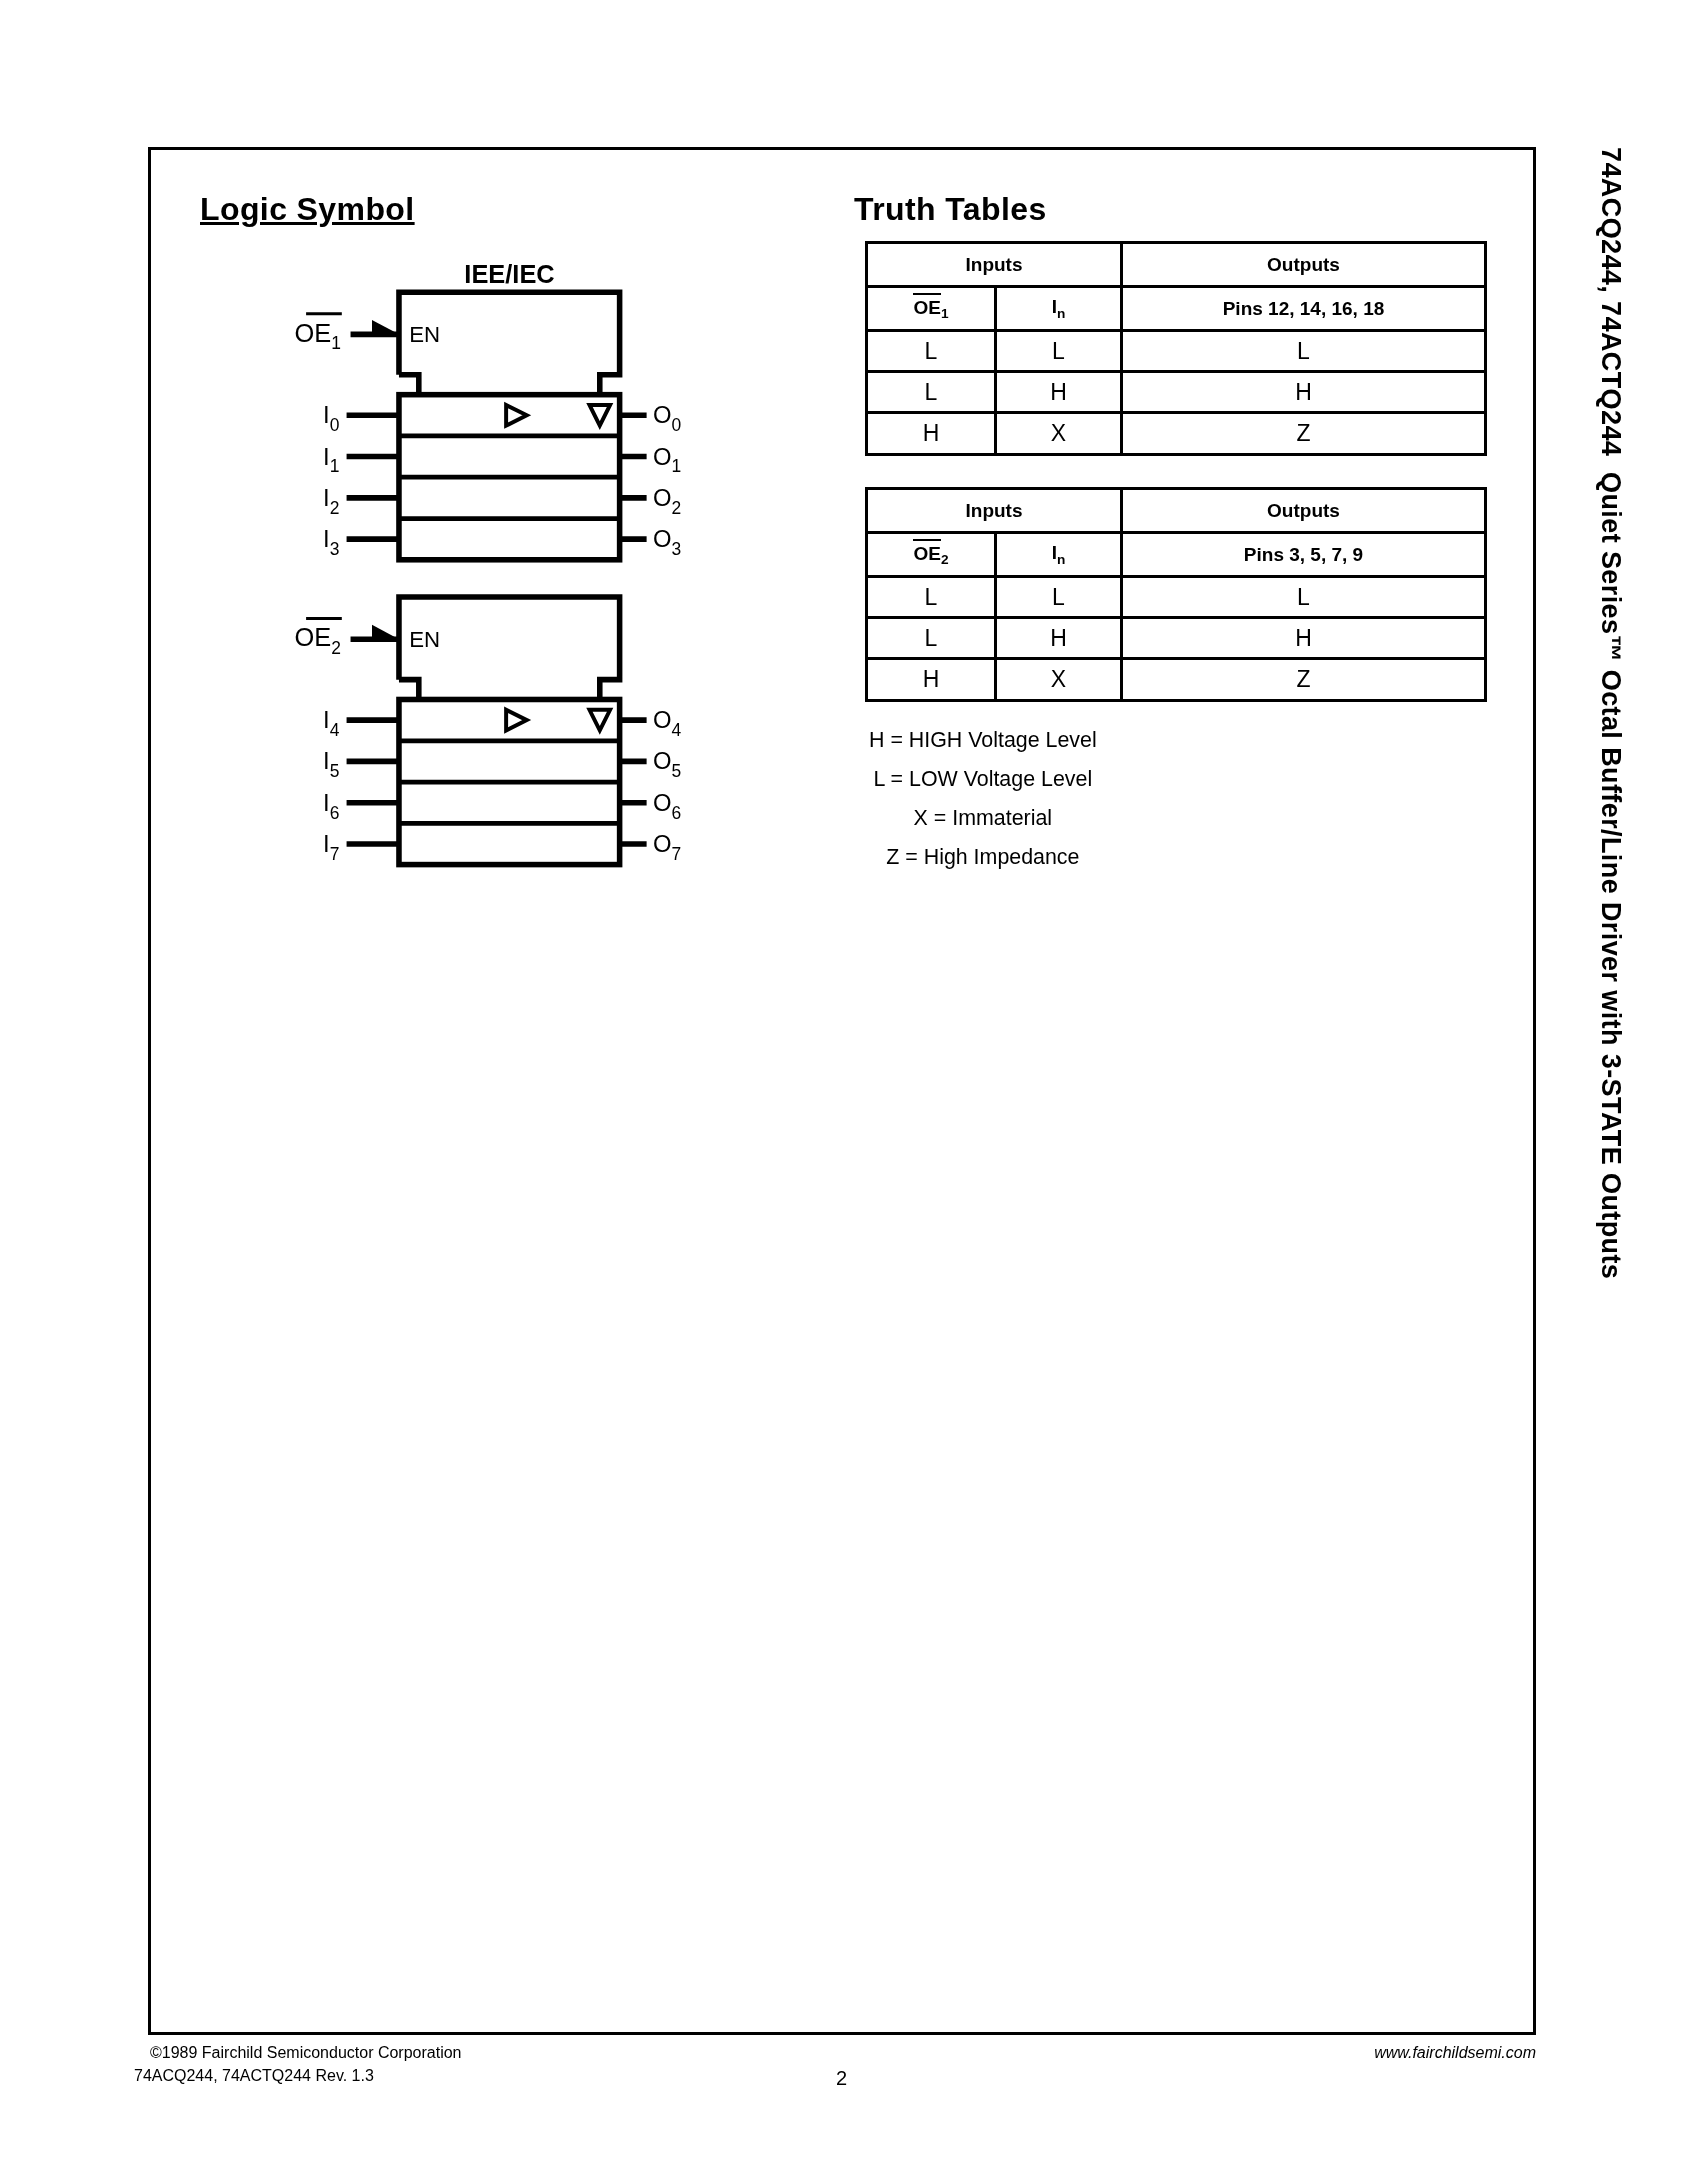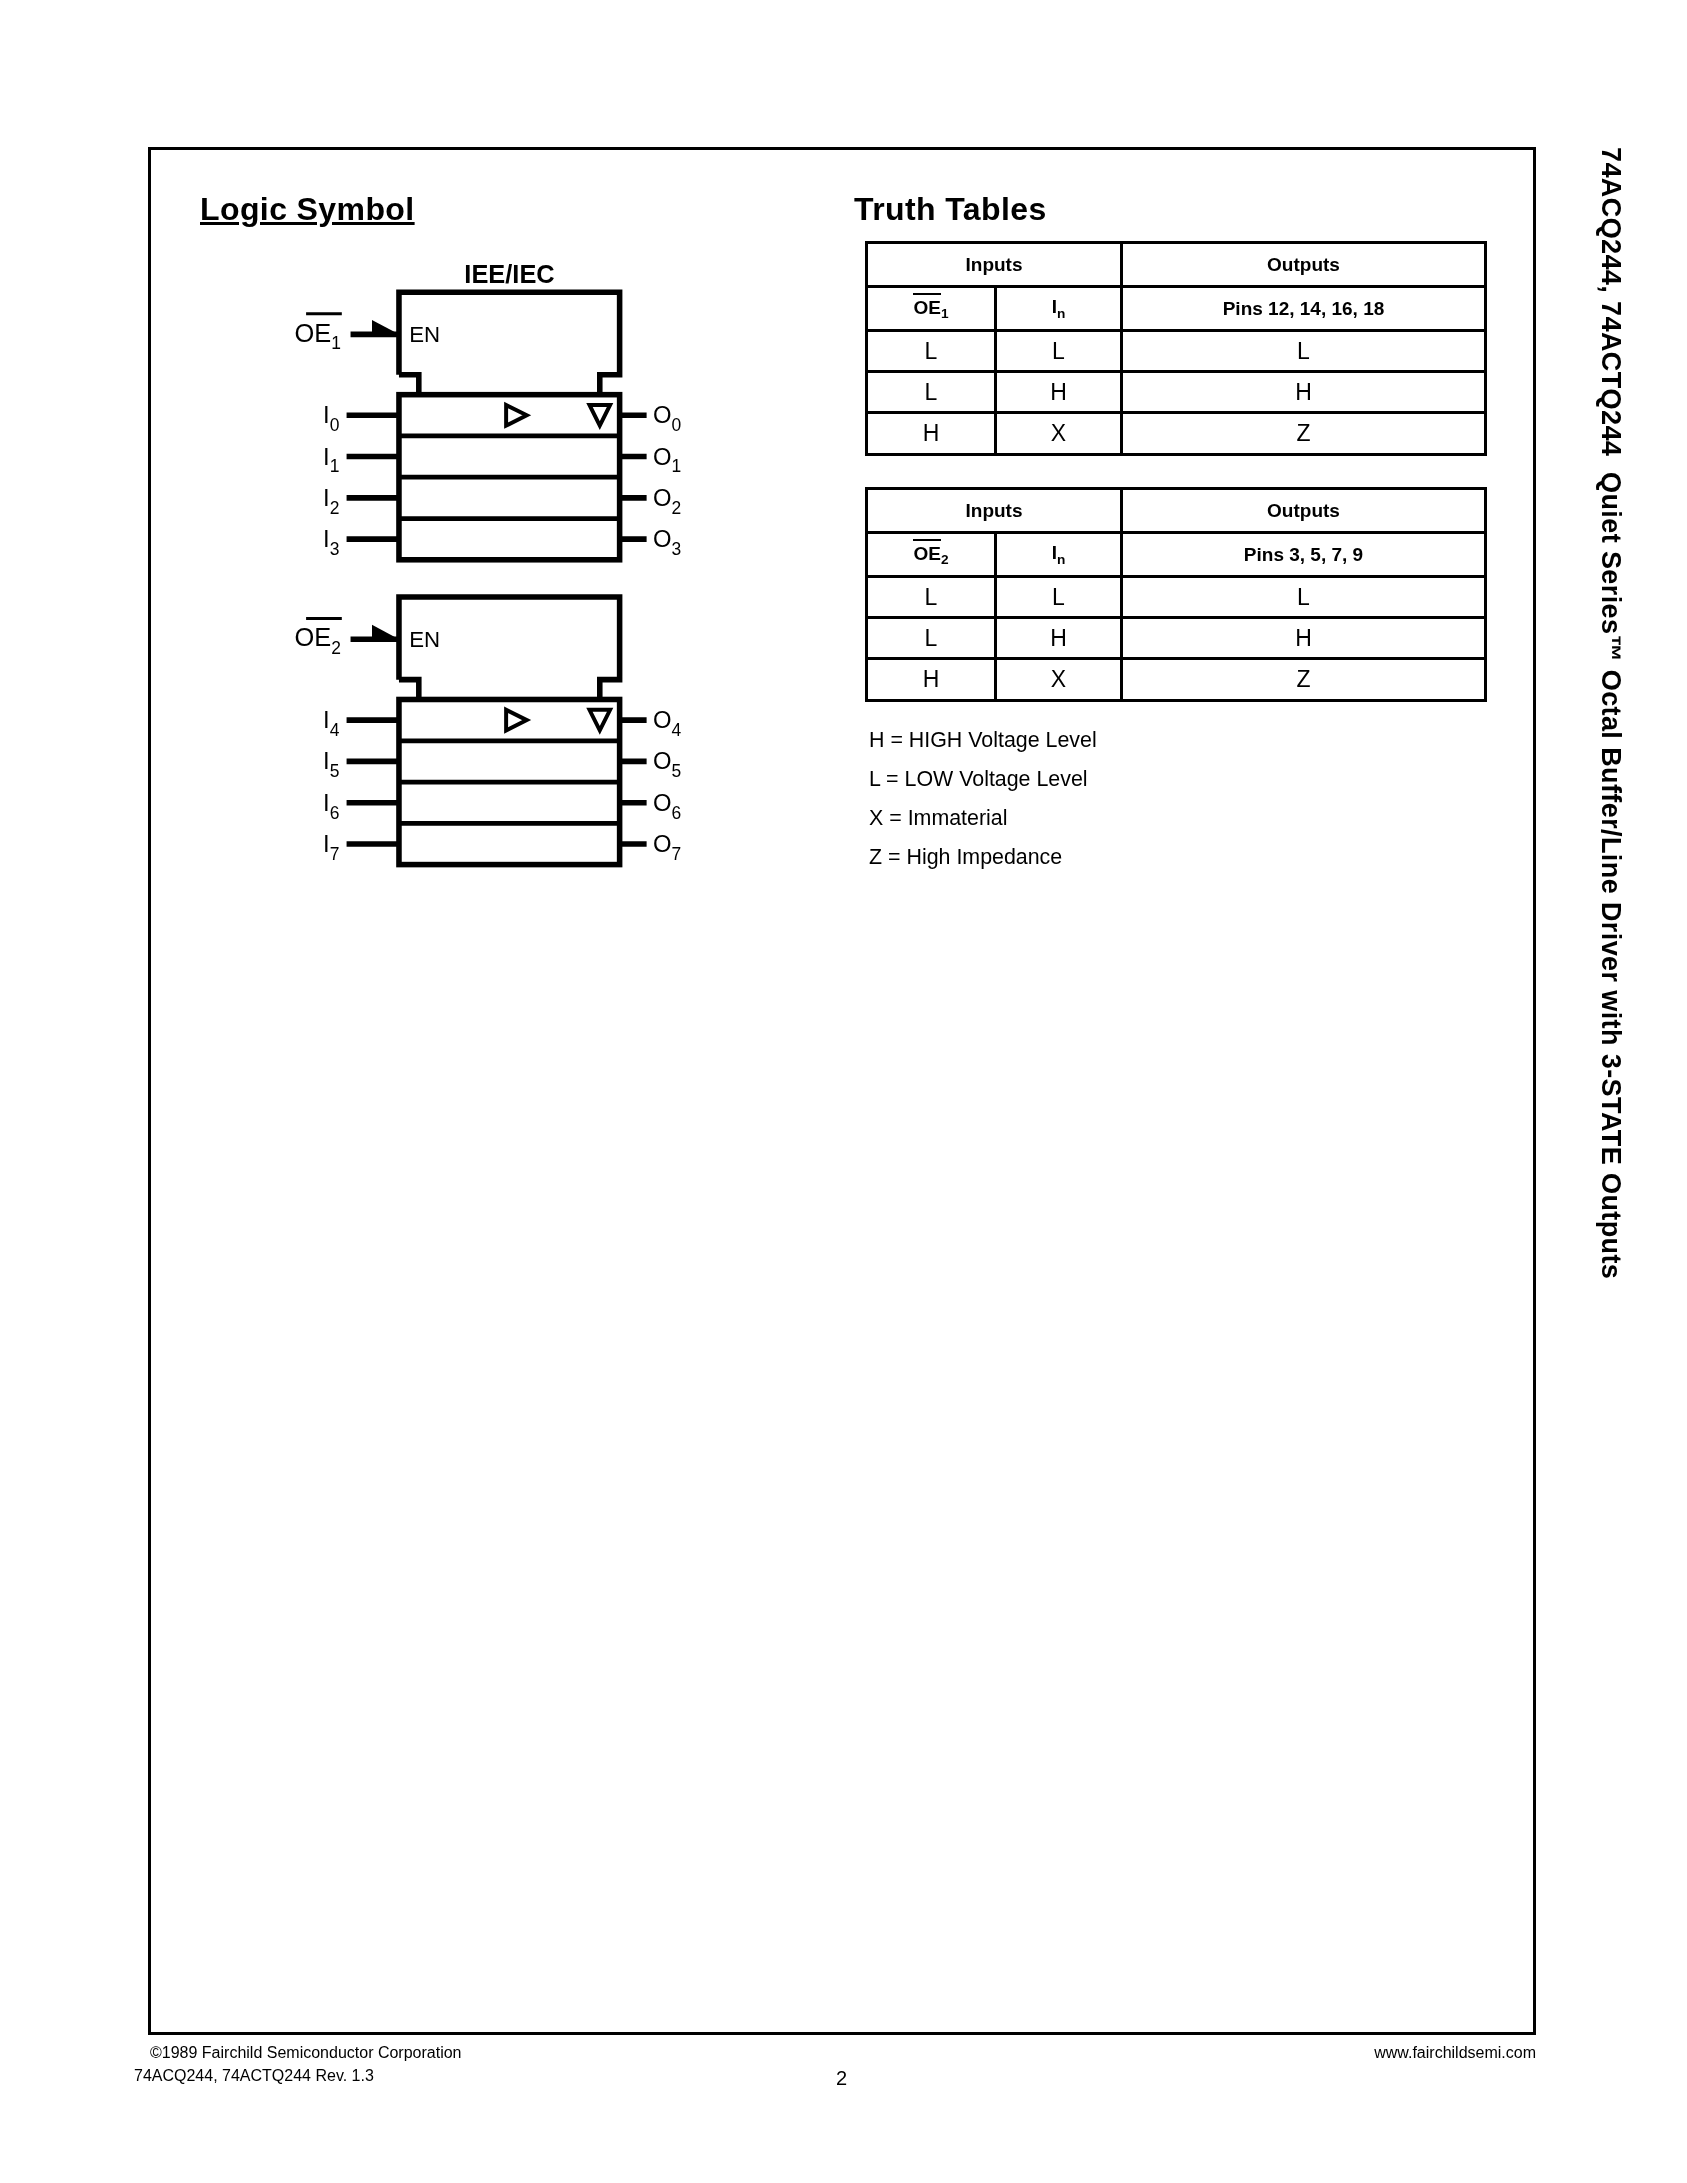--- a/index.html
+++ b/index.html
@@ -176,28 +176,28 @@
       <td>H</td>
     </tr>
     <tr style="height:42px;">
       <td>H</td>
       <td>X</td>
       <td>Z</td>
     </tr>
   </tbody>
     </table>
 
-  <div class="abs legend" style="left:869px;top:721px;">
+  <div class="abs legend" style="left:869px;top:721px;text-align:center;">
     <div>H = HIGH Voltage Level</div>
     <div>L = LOW Voltage Level</div>
     <div>X = Immaterial</div>
     <div>Z = High Impedance</div>
   </div>
 
   <div class="abs sidebar-title" style="left:1626px;top:147px;">74ACQ244, 74ACTQ244  Quiet Series™ Octal Buffer/Line Driver with 3-STATE Outputs</div>
 
   <div class="abs footer-text" style="left:150px;top:2044px;">©1989 Fairchild Semiconductor Corporation</div>
   <div class="abs footer-text" style="left:134px;top:2067px;">74ACQ244, 74ACTQ244 Rev. 1.3</div>
   <div class="abs pagenum" style="left:794px;top:2067px;width:95px;text-align:center;">2</div>
-  <div class="abs footer-text" style="right:151px;top:2044px;">www.fairchildsemi.com</div>
+  <div class="abs footer-text" style="right:151px;top:2044px;font-style:italic;">www.fairchildsemi.com</div>
 
 </div>
 
 
 </body></html>

